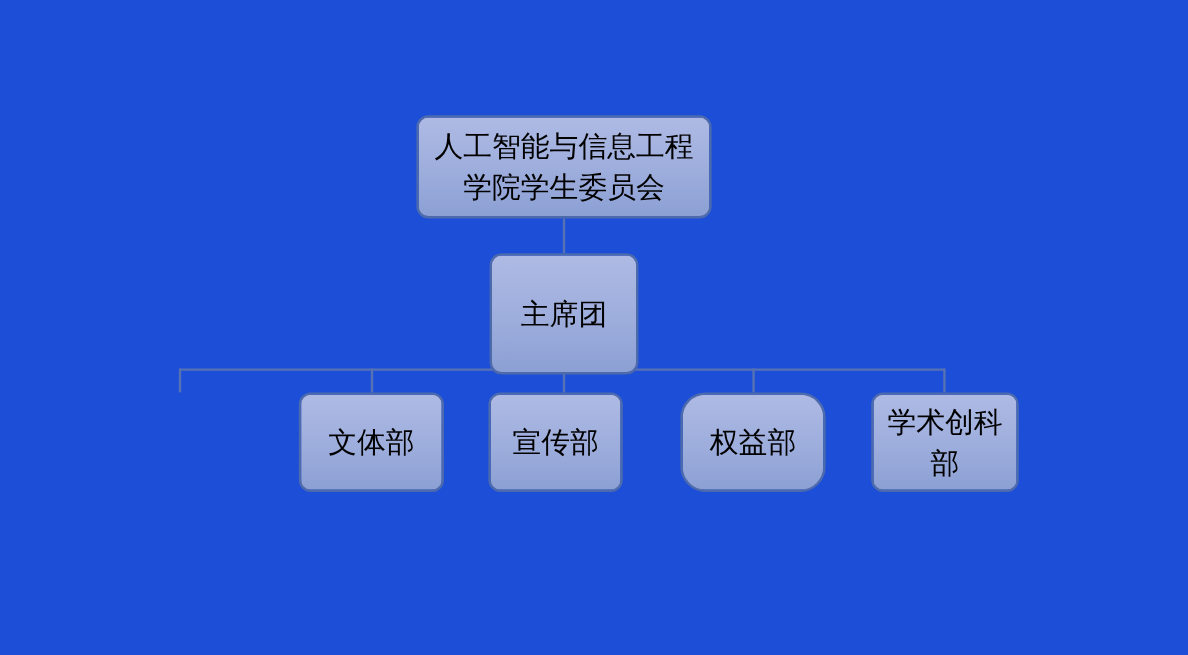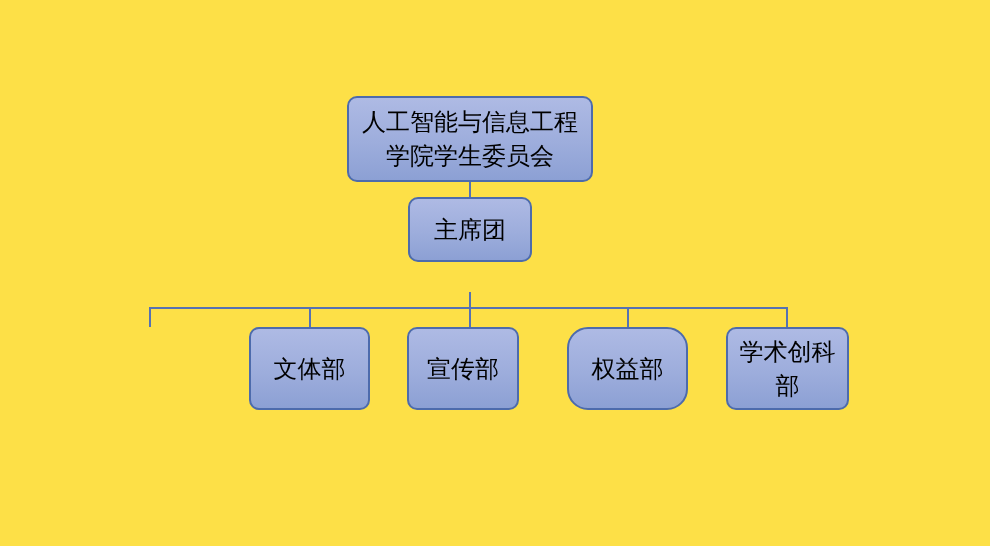--- a/index.html
+++ b/index.html
@@ -5,21 +5,21 @@
   html, body {
     margin: 0;
     padding: 0;
     background: #ffffff;
     font-family: "DejaVu Sans", sans-serif;
   }
   .slide {
     position: relative;
     width: 990px;
     height: 546px;
-    background: #fde047;
+    background: #1d4ed8;
     overflow: hidden;
   }
   .connector-svg {
     position: absolute;
     left: 0;
     top: 0;
     width: 990px;
     height: 546px;
     pointer-events: none;
   }
@@ -37,21 +37,21 @@
     background: linear-gradient(180deg, #AEBAE4 0%, #9DADDC 55%, #8CA0D4 100%);
     border: 2px solid #4D6BAC;
     border-radius: 10px;
     color: #000000;
     font-size: 24px;
     line-height: 34px;
     white-space: pre-line;
   }
   
   .node-root      { left: 347px; top:  96px; width: 246px; height: 86px; }
-  .node-presidium { left: 408px; top: 197px; width: 124px; height: 65px; }
+  .node-presidium { left: 408px; top: 211px; width: 124px; height: 101px; }
   .node-dep       { top: 327px; height: 83px; }
   .node-dep-0 { left:  89px; width: 121px; }
   .node-dep-1 { left: 249px; width: 121px; }
   .node-dep-2 { left: 407px; width: 112px; }
   .node-dep-3 { left: 567px; width: 121px; border-radius: 21px; }
   .node-dep-4 { left: 726px; width: 123px; }
 </style>
 </head>
 <body>
 

